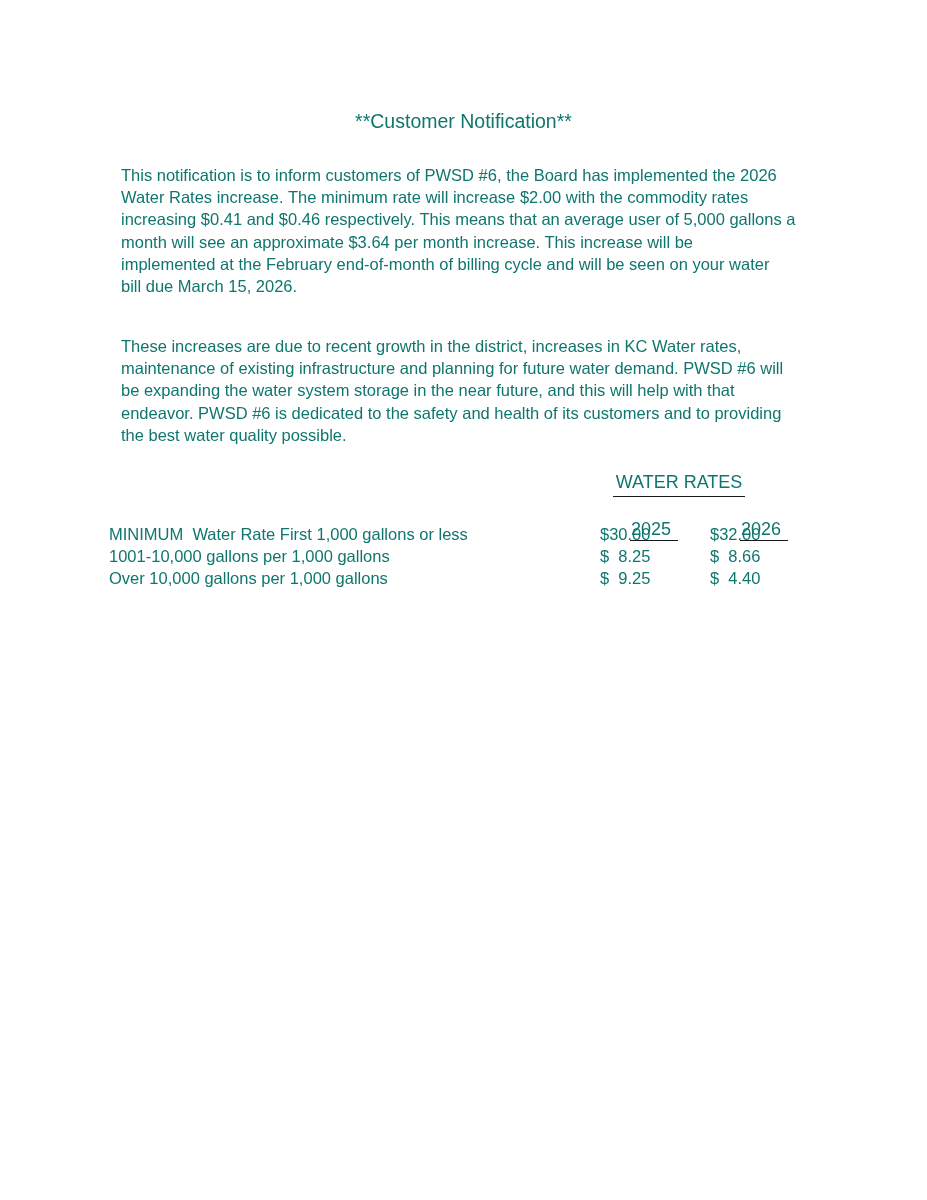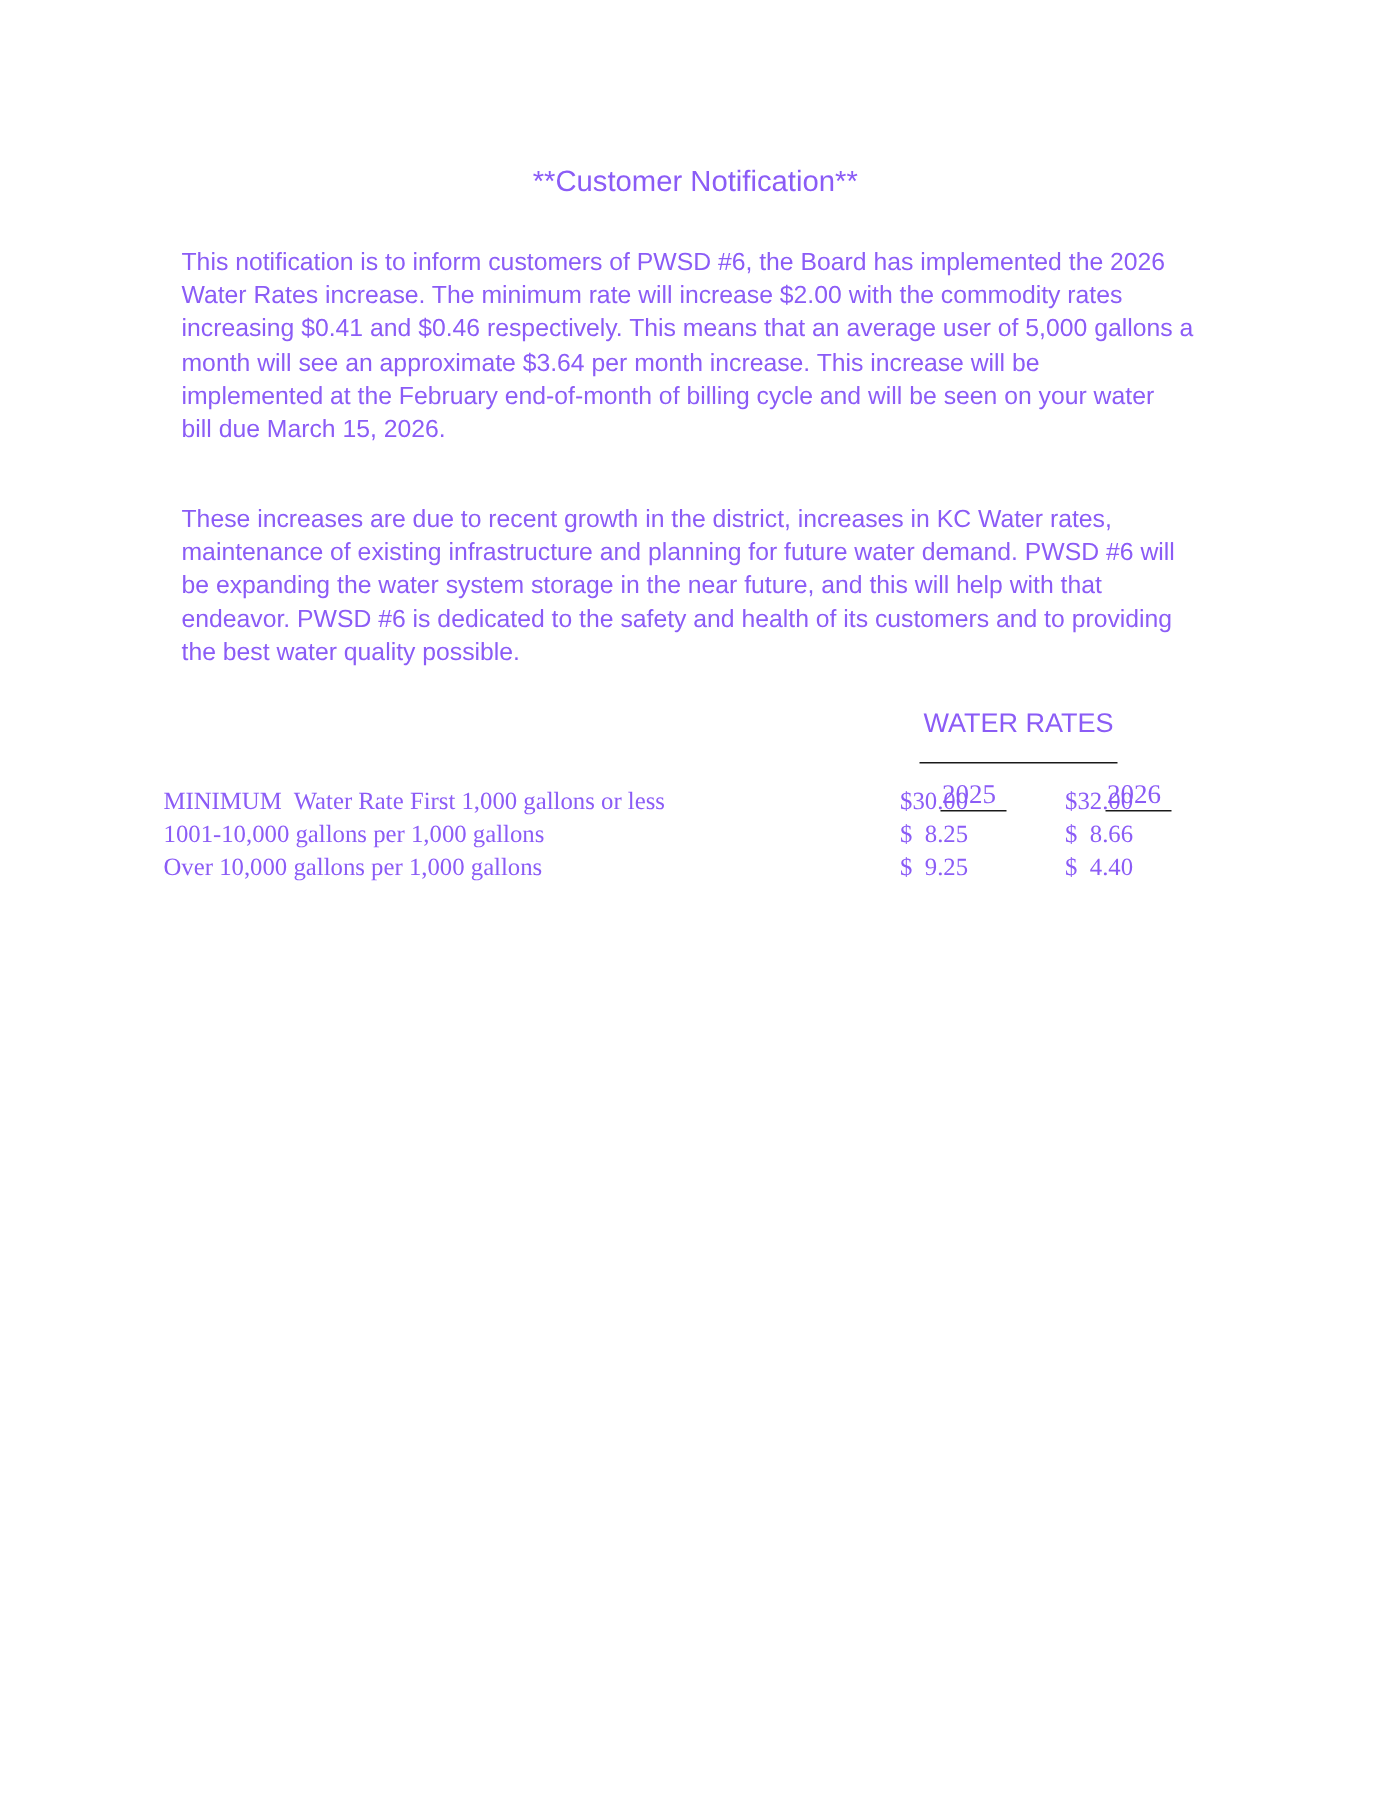--- a/index.html
+++ b/index.html
@@ -2,21 +2,21 @@
 <html><head>
 <meta charset="utf-8">
 <style>
   html, body { margin: 0; padding: 0; background: #ffffff; }
   .page {
     position: relative;
     width: 846px;
     height: 1200px;
     background: #ffffff;
     font-family: "Liberation Sans", sans-serif;
-    color: #8b5cf6;
+    color: #0f766e;
     overflow: hidden;
   }
   .title {
     position: absolute;
     top: 109px;
     left: 0;
     width: 927px;
     text-align: center;
     font-size: 19.5px;
     font-weight: 400;
@@ -38,32 +38,32 @@
     position: absolute;
     left: 600px;
     top: 470px;
     width: 158px;
     text-align: center;
     font-size: 18px;
     line-height: 25px;
   }
   .underlined {
     border-bottom: 1.6px solid #1a1a1a;
-    padding: 0 3px 16px 3px;
+    padding: 0 3px 4px 3px;
   }
   .rates-grid {
     position: absolute;
     left: 109px;
     top: 496px;
     display: grid;
     grid-template-columns: 491px 110px 120px;
     font-size: 16.5px;
     line-height: 22.2px;
   }
-  .cell { white-space: pre-wrap; font-family: Liberation Serif, serif; }
+  .cell { white-space: pre-wrap; }
   .year-cell {
     font-size: 18px;
     line-height: 22px;
     height: 27px;
   }
   .year-cell .underlined { padding: 0 7px 1px 1px; }
   .footer {
     position: absolute;
     left: 109px;
     top: 610px;

